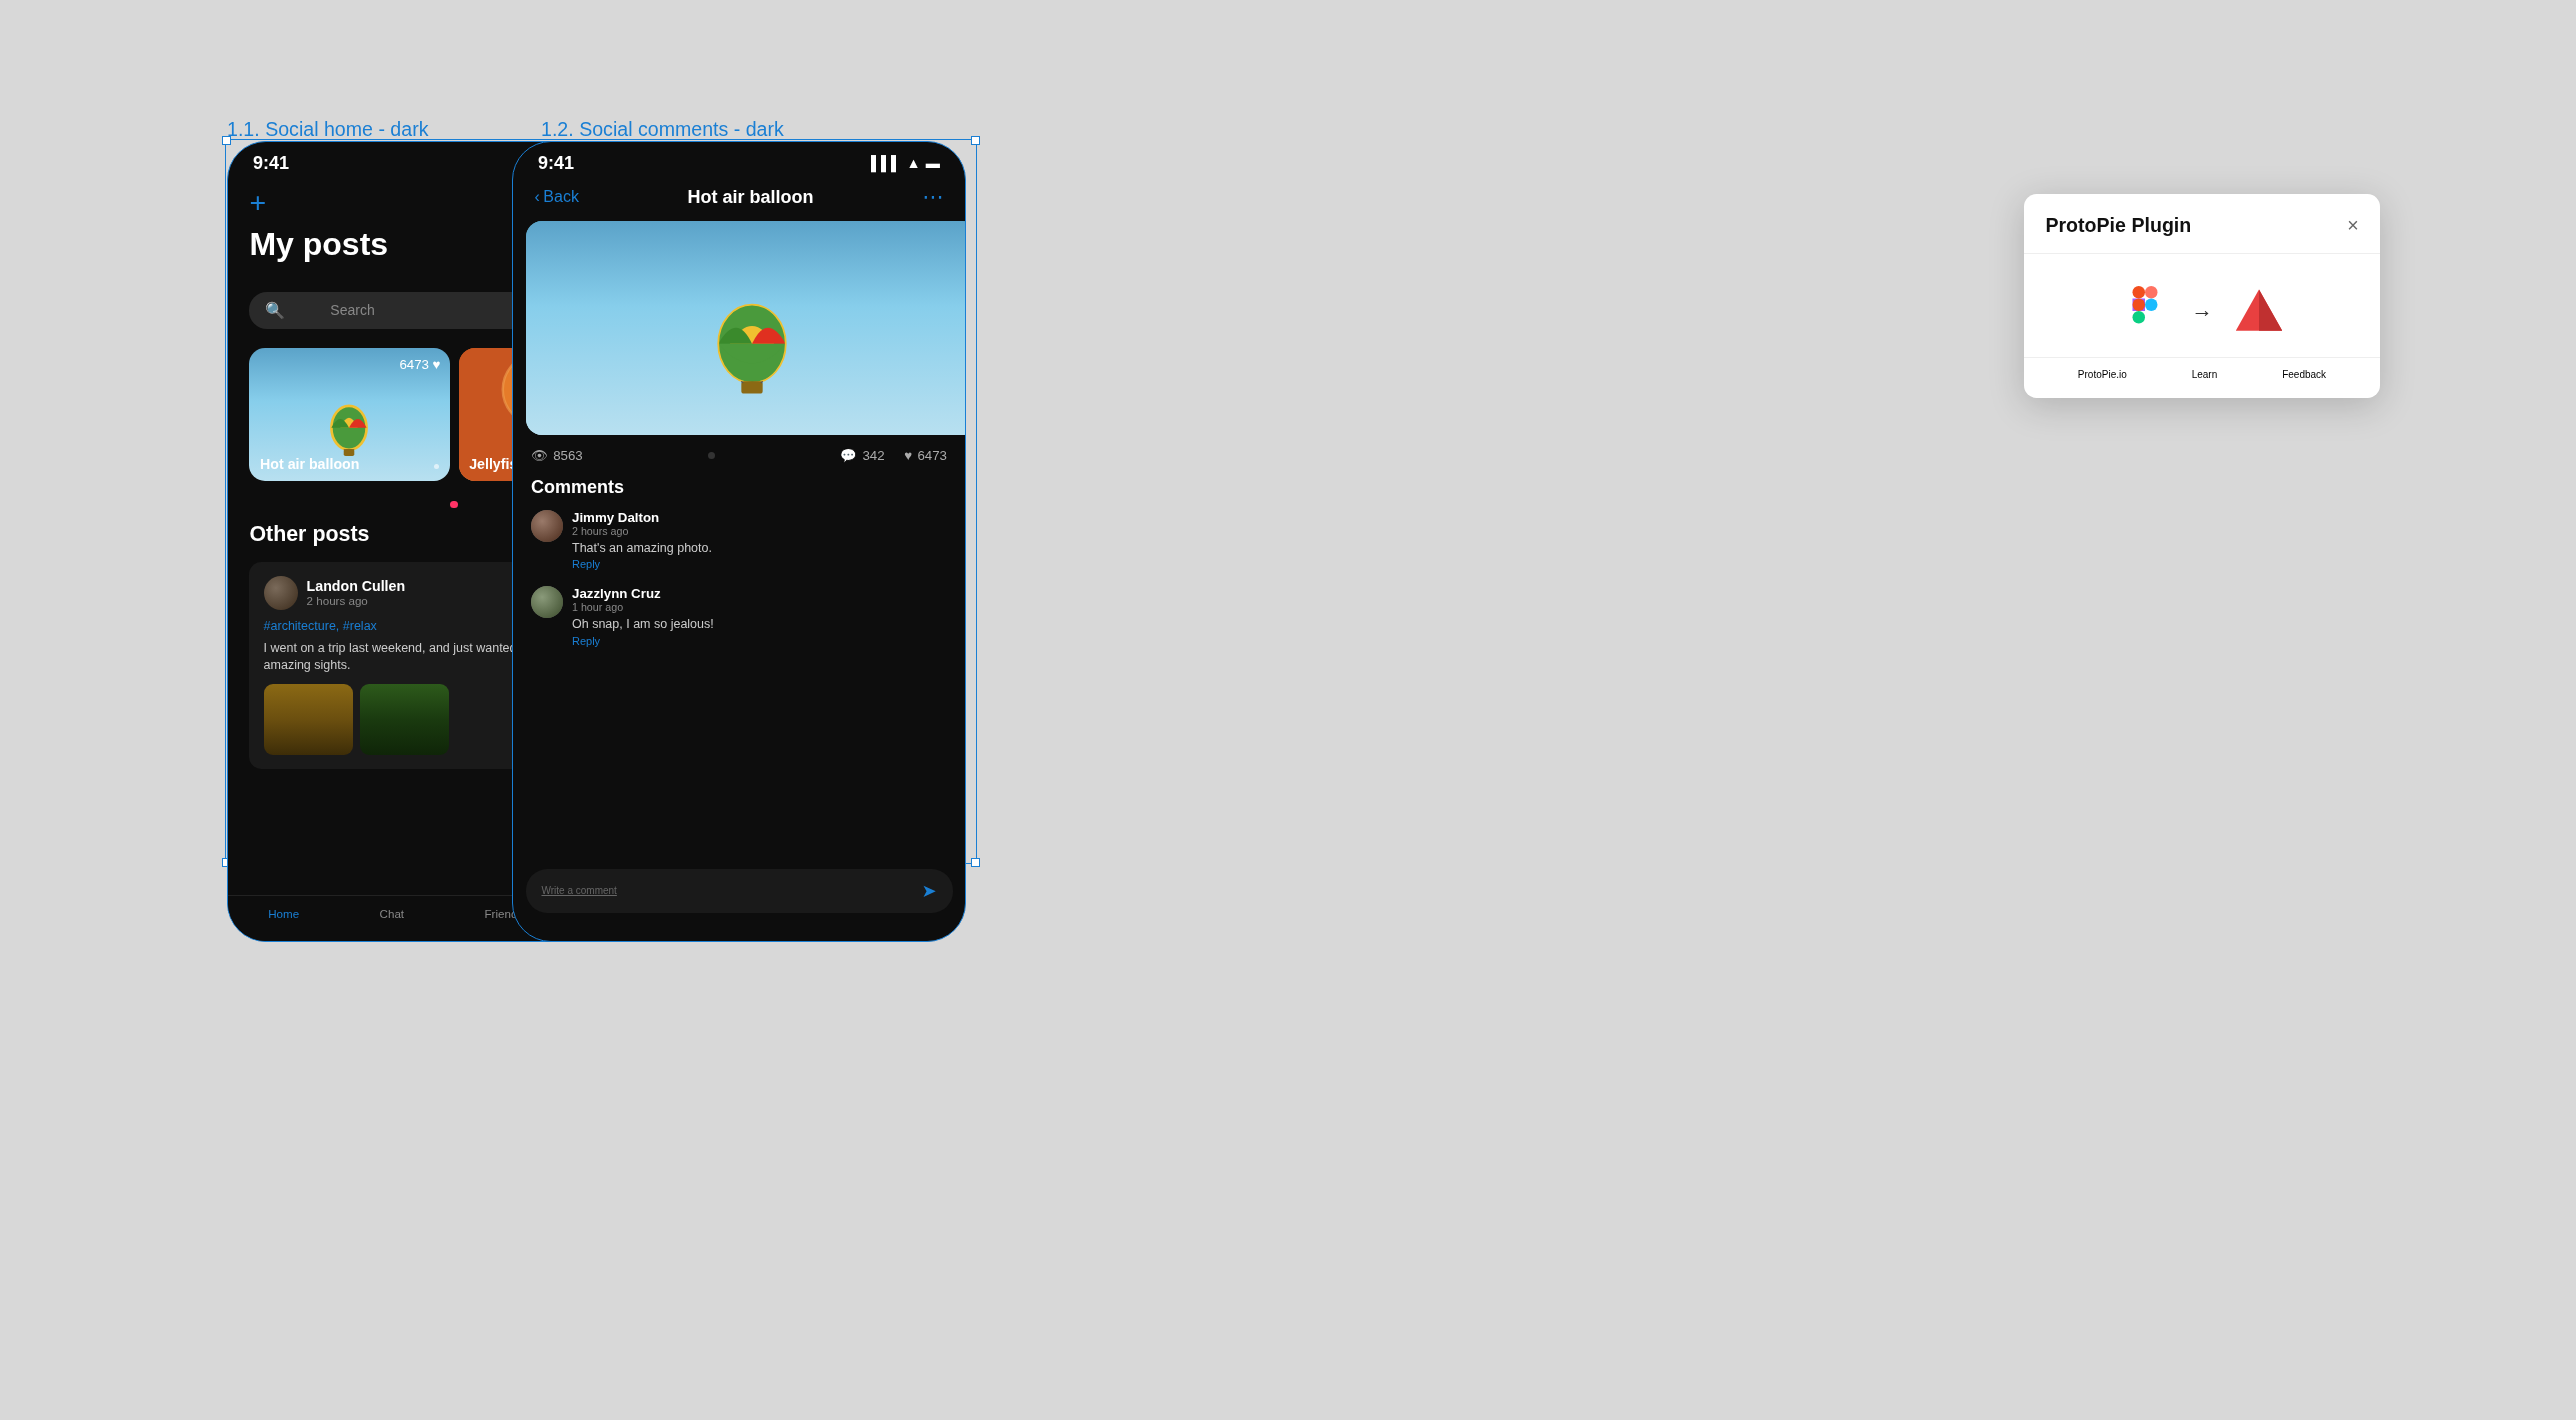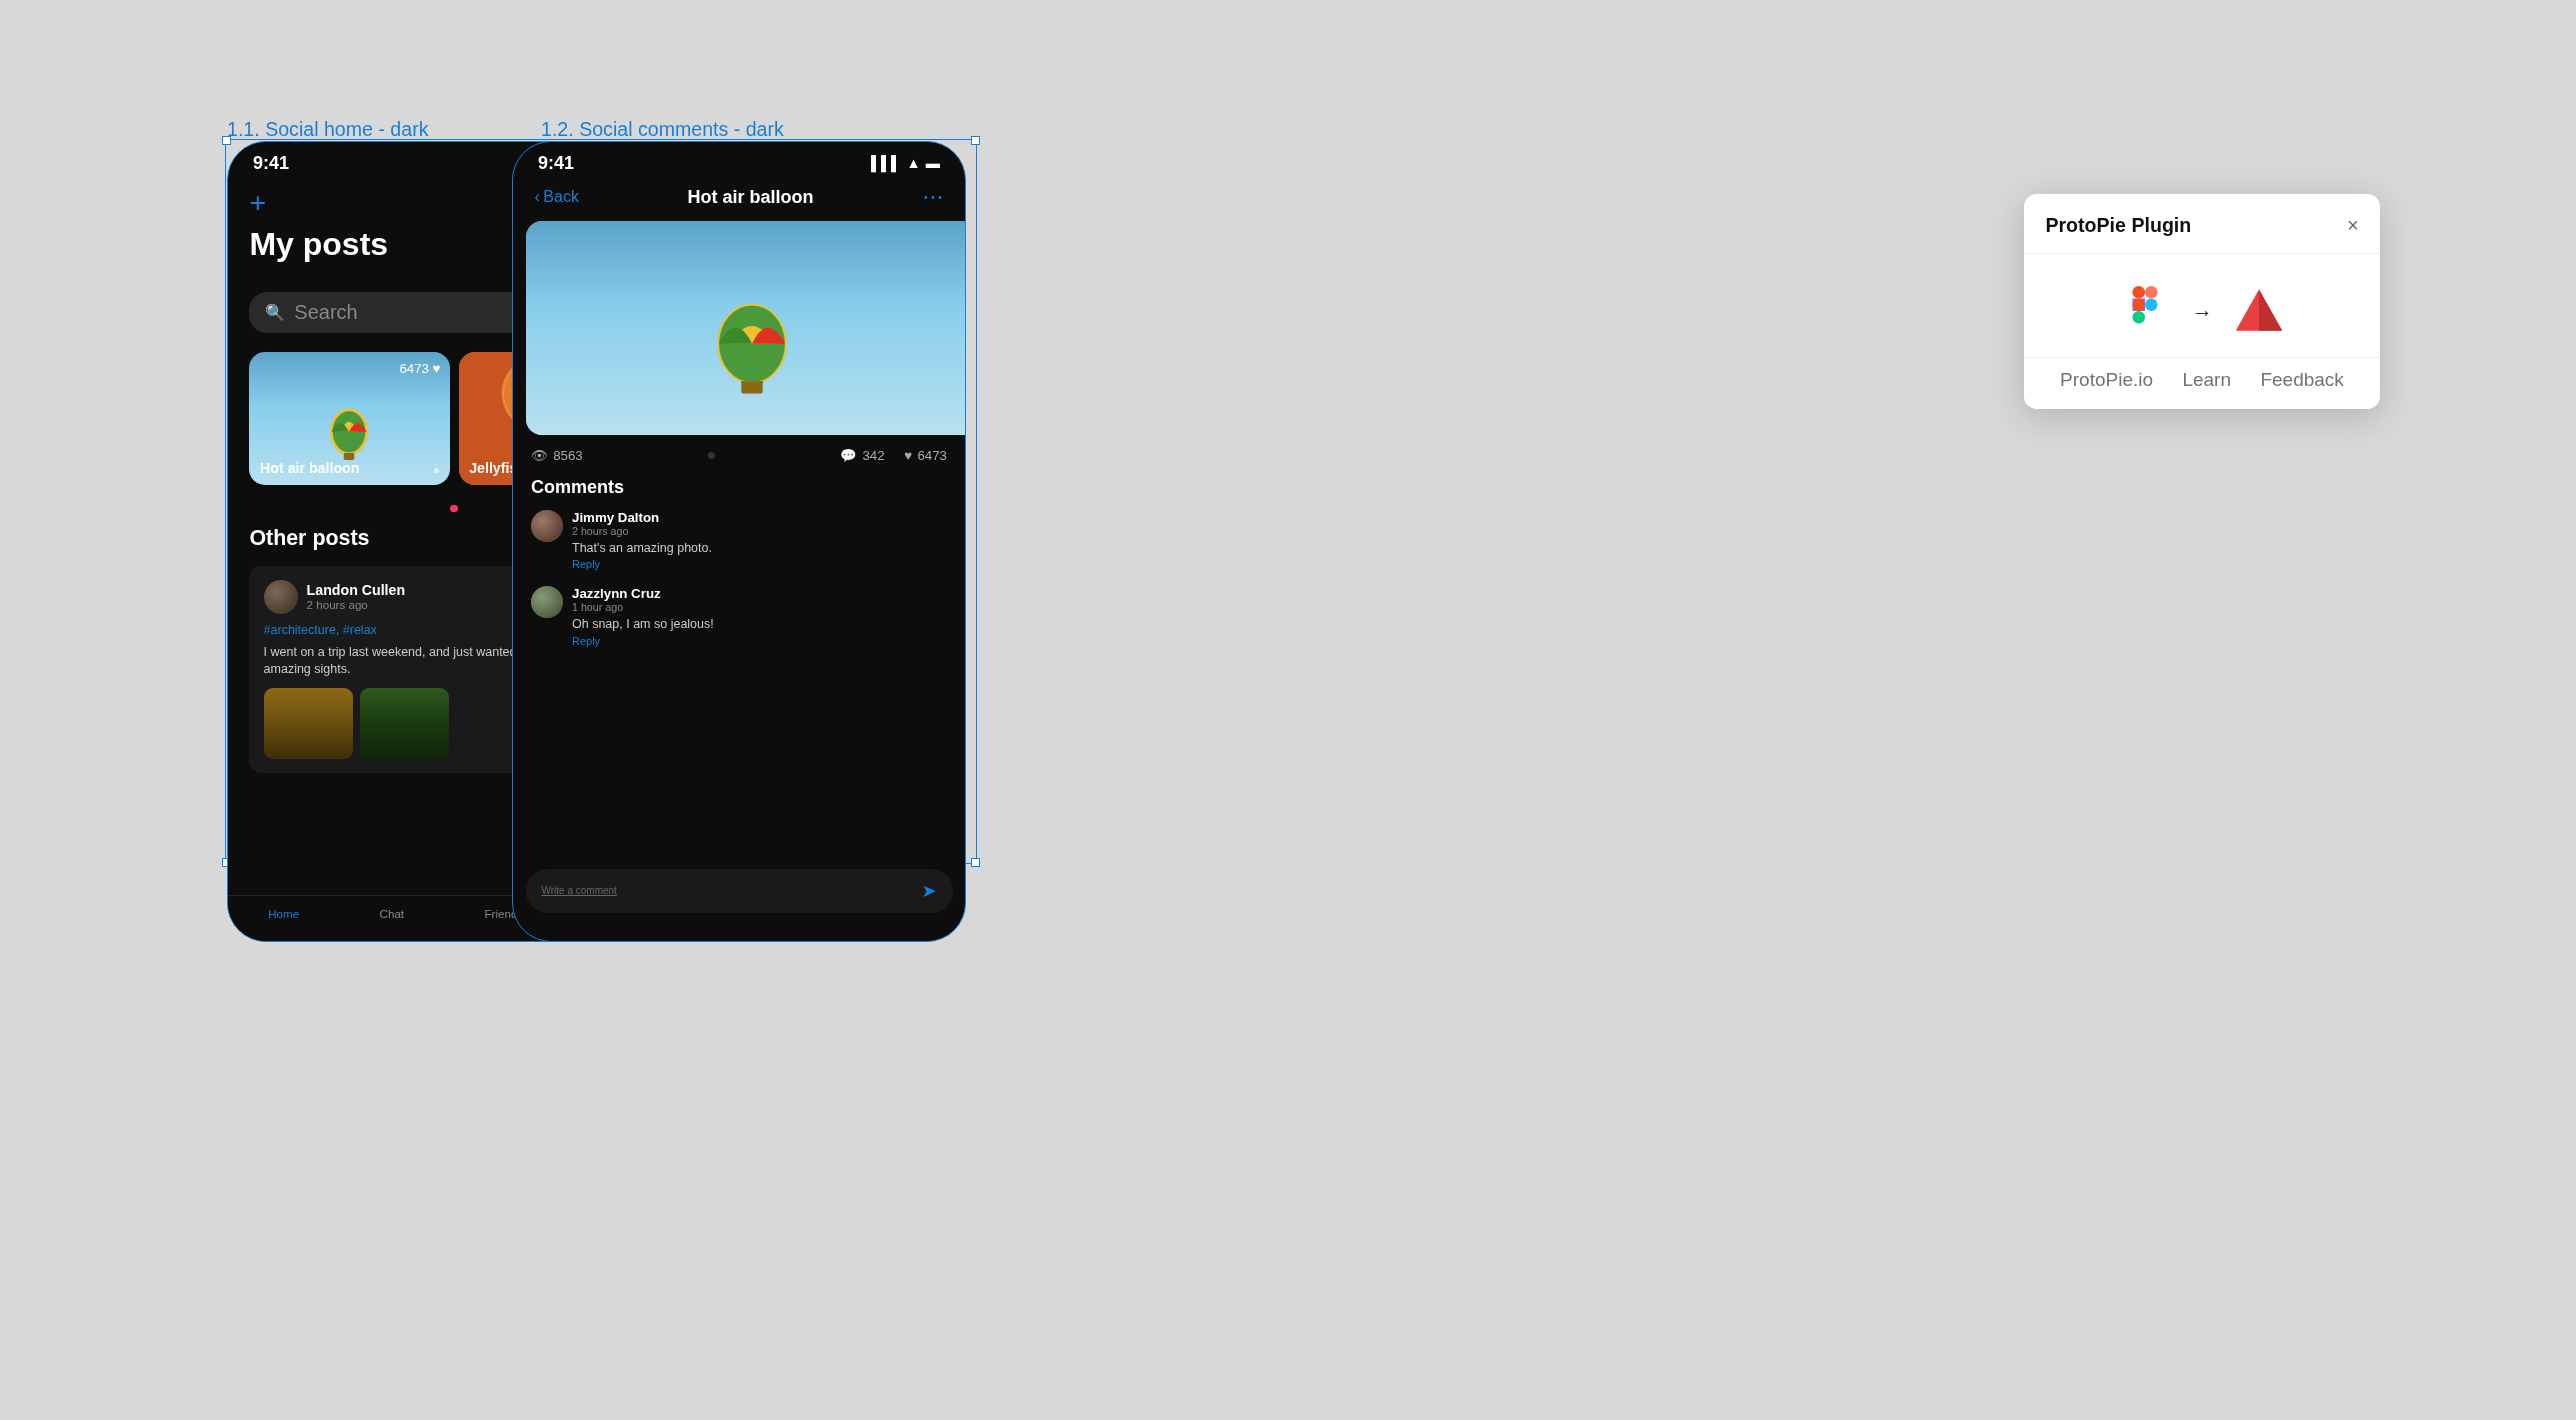--- a/index.html
+++ b/index.html
@@ -78,21 +78,21 @@
     .search-bar {
       background: #2a2a2a;
       border-radius: 18px;
       padding: 9px 16px;
       display: flex;
       align-items: center;
       gap: 9px;
       margin-bottom: 19.6px;
     }
     .search-icon { color: #888; font-size: 16px; }
-    .search-text { color: #888; font-size: 20px; }
+    .search-text { color: #888; font-size: 14px; margin-left: 36px; }
 
     
     .photo-grid {
       display: flex;
       gap: 9px;
       margin-bottom: 19.6px;
     }
     .photo-card {
       position: relative;
       border-radius: 16px;
@@ -353,21 +353,21 @@
       cursor: pointer;
       text-align: center;
     }
 
     .plugin-footer {
       display: flex;
       justify-content: space-around;
       padding: 10.7px 21.4px 18px;
       border-top: 0.9px solid #eee;
     }
-    .footer-link { color: #737373; font-size: 19px; cursor: pointer; }
+    .footer-link { color: #000000; font-size: 10px; cursor: pointer; }
 
     
     .img-balloon-sky {
       background: linear-gradient(180deg, #5ba3c9 0%, #87ceeb 40%, #b8e0f0 100%);
       width: 100%;
       height: 100%;
       position: relative;
     }
     .img-jellyfish {
       background: linear-gradient(180deg, #c05515 0%, #d4703a 40%, #e8924a 100%);

